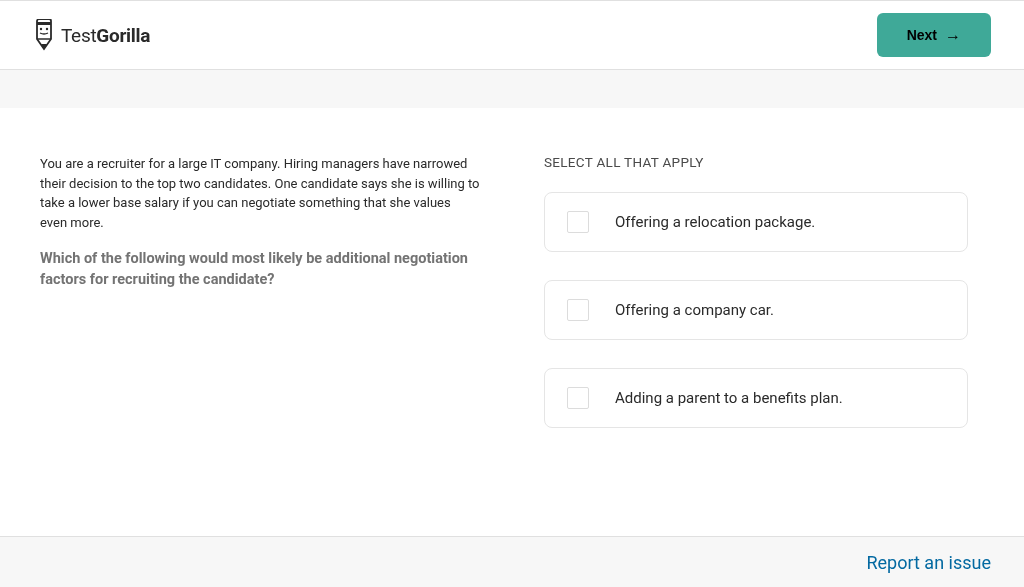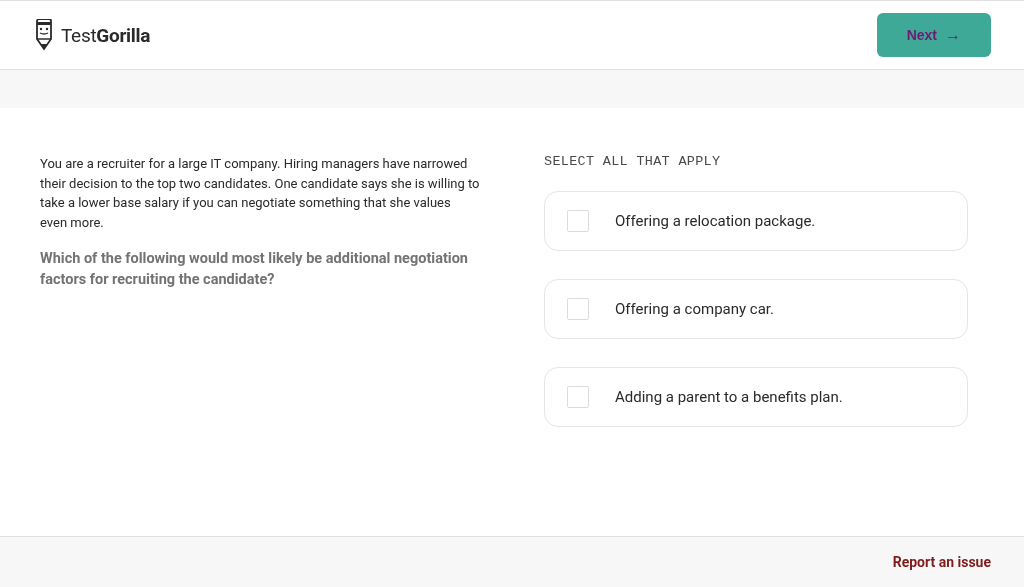--- a/index.html
+++ b/index.html
@@ -42,21 +42,21 @@
     .logo-text {
       font-size: 19px;
       color: #2a2a2a;
       letter-spacing: -0.3px;
     }
     .logo-text .bold {
       font-weight: 700;
     }
     .next-button {
       background: #3FA998;
-      color: #701a75;
+      color: #000000;
       border: none;
       border-radius: 6px;
       padding: 13px 30px;
       font-size: 14px;
       font-weight: 600;
       cursor: pointer;
       display: flex;
       align-items: center;
       gap: 8px;
     }
@@ -90,25 +90,24 @@
       font-weight: 700;
     }
     .right-column {
       flex: 1;
     }
     .instruction {
       font-size: 13.5px;
       letter-spacing: 0.3px;
       color: #4a4a4a;
       margin-bottom: 22px;
-      font-family: Liberation Mono, monospace;
     }
     .option {
       border: 1px solid #e5e5e5;
-      border-radius: 14px;
+      border-radius: 8px;
       padding: 18px 22px;
       margin-bottom: 28px;
       display: flex;
       align-items: center;
       gap: 26px;
       cursor: pointer;
       background: #ffffff;
     }
     .checkbox {
       width: 22px;
@@ -129,23 +128,23 @@
       right: 0;
       height: 51px;
       border-top: 1px solid #e0e0e0;
       background: #f7f7f7;
       display: flex;
       align-items: center;
       justify-content: flex-end;
       padding: 0 33px;
     }
     .report-link {
-      font-size: 14px;
-      font-weight: 700;
-      color: #7f1d1d;
+      font-size: 18px;
+      font-weight: 400;
+      color: #0369a1;
       cursor: pointer;
     }
   </style>
 </head>
 <body>
 
 <div class="header">
   <div class="logo">
     <div class="logo-icon">
       <svg viewBox="0 0 22 32" xmlns="http://www.w3.org/2000/svg">

